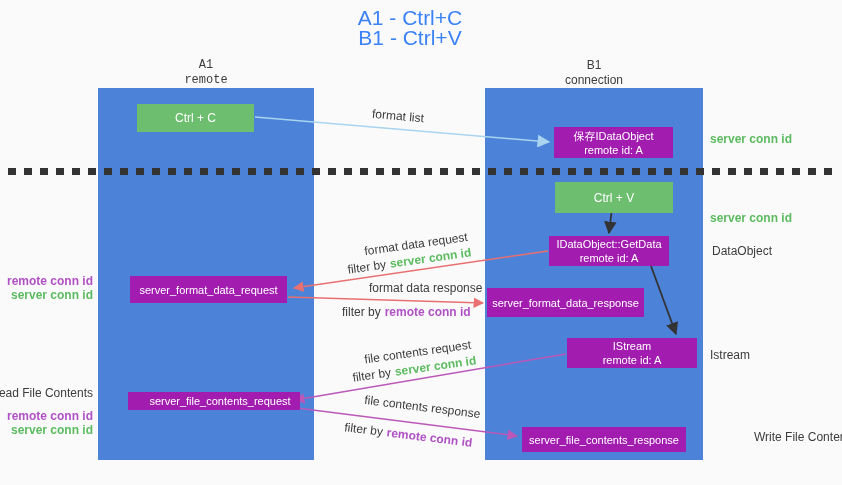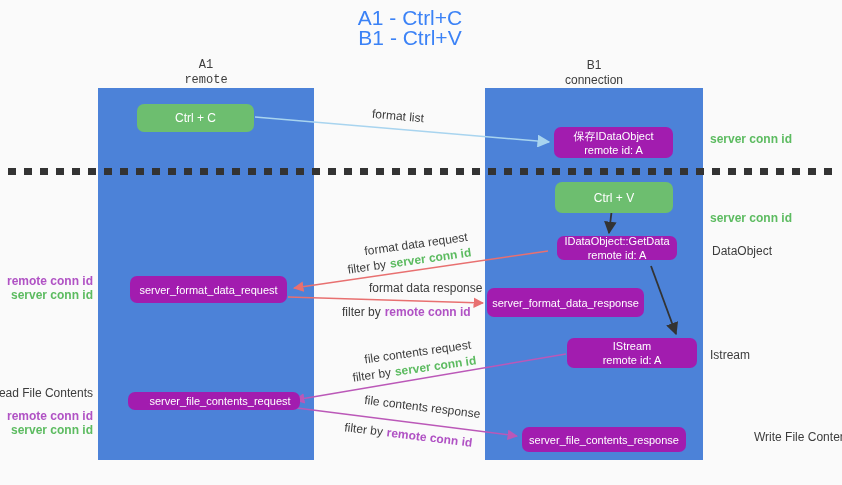--- a/index.html
+++ b/index.html
@@ -10,21 +10,21 @@
   .title{
     position:absolute;left:300px;top:8px;width:220px;text-align:center;
     font-size:21px;line-height:20px;color:#3b82f6;
   }
   .lifeline{position:absolute;background:#4c82d8;}
   .lifeline-header{
     position:absolute;text-align:center;font-size:12px;line-height:15px;color:#3d3d3d;
   }
   .node{
     position:absolute;display:flex;flex-direction:column;align-items:center;justify-content:center;
-    color:#fff;text-align:center;white-space:nowrap;border-radius:7px;
+    color:#fff;text-align:center;white-space:nowrap;
   }
   .node.green{background:#6dbe6f;font-size:12px;}
   .node.orange{background:#a21caf;font-size:11px;line-height:14px;}
   .side-label{position:absolute;font-size:12px;white-space:nowrap;}
   .side-label.right-anchored{text-align:right;}
   .conn-green{color:#5cbb60;font-weight:bold;}
   .conn-purple{color:#b052c4;font-weight:bold;}
   .plain{color:#3c3c3c;font-weight:normal;}
   .msg-label{
     position:absolute;font-size:12px;color:#3c3c3c;white-space:nowrap;
@@ -95,21 +95,21 @@
     <span>server_file_contents_request</span>
   </div>
 
   <div class="node orange" style="left:554px;top:127px;width:119px;height:31px;">
     <span>保存IDataObject</span>
     <span>remote id: A</span>
   </div>
   <div class="node green" style="left:555px;top:182px;width:118px;height:31px;">
     <span>Ctrl + V</span>
   </div>
-  <div class="node orange" style="left:549px;top:236px;width:120px;height:24px;margin-left:8px;">
+  <div class="node orange" style="left:549px;top:236px;width:120px;height:30px;">
     <span>IDataObject::GetData</span>
     <span>remote id: A</span>
   </div>
   <div class="node orange" style="left:487px;top:288px;width:157px;height:29px;">
     <span>server_format_data_response</span>
   </div>
   <div class="node orange" style="left:567px;top:338px;width:130px;height:30px;">
     <span>IStream</span>
     <span>remote id: A</span>
   </div>

